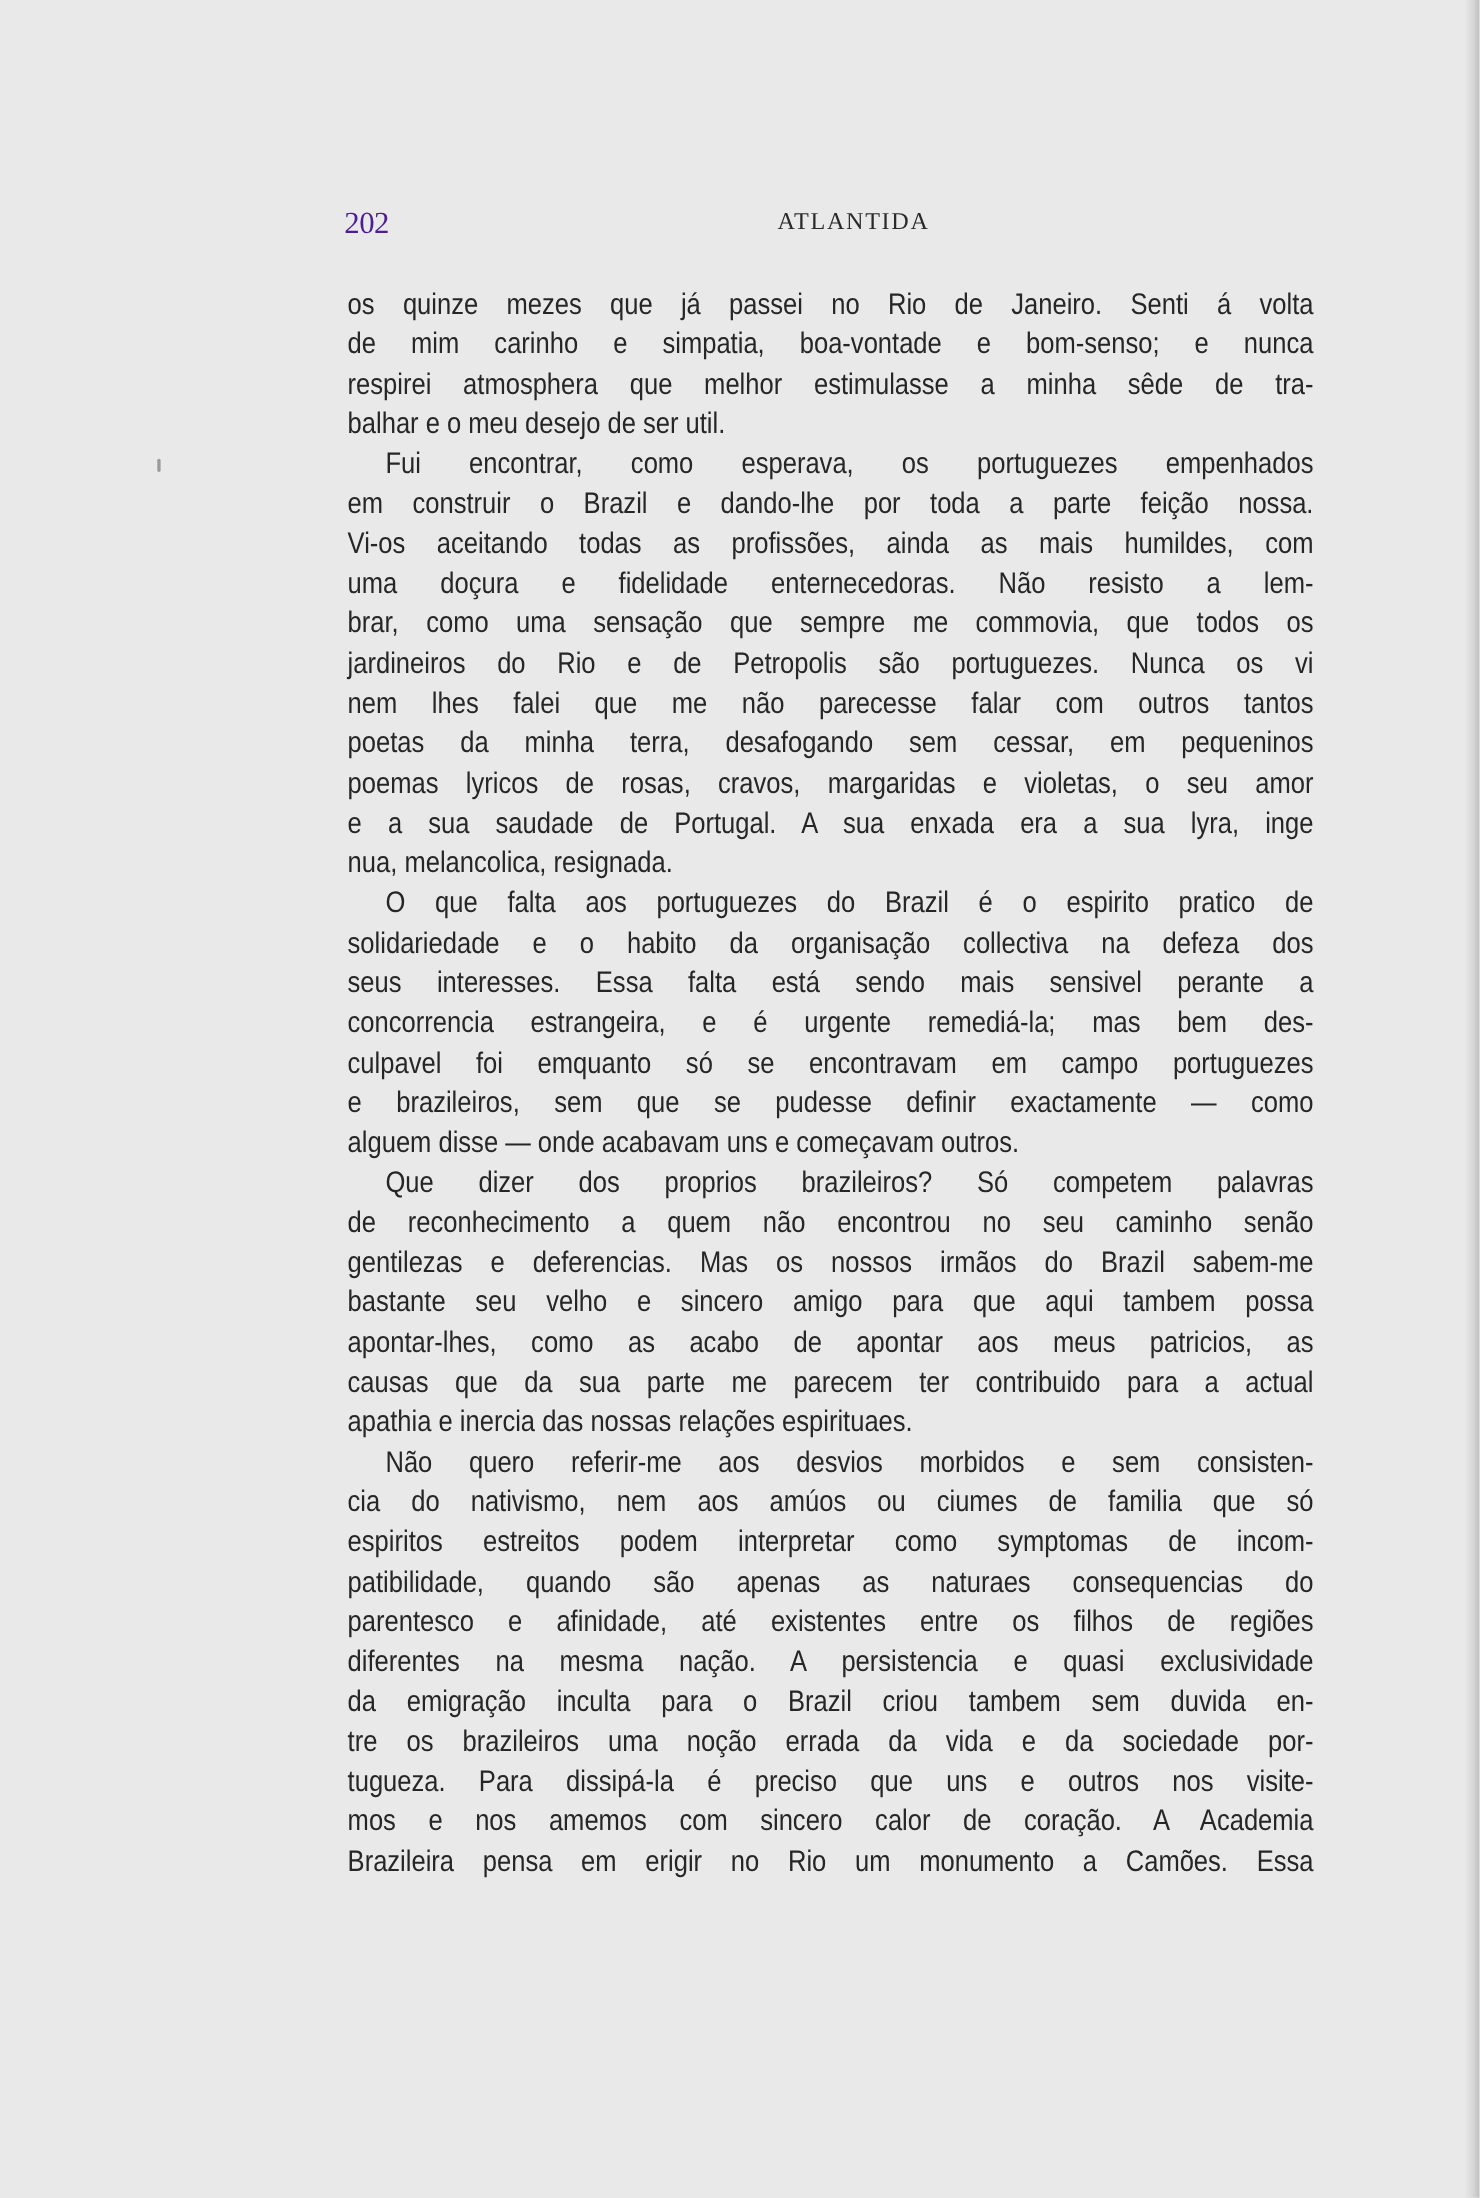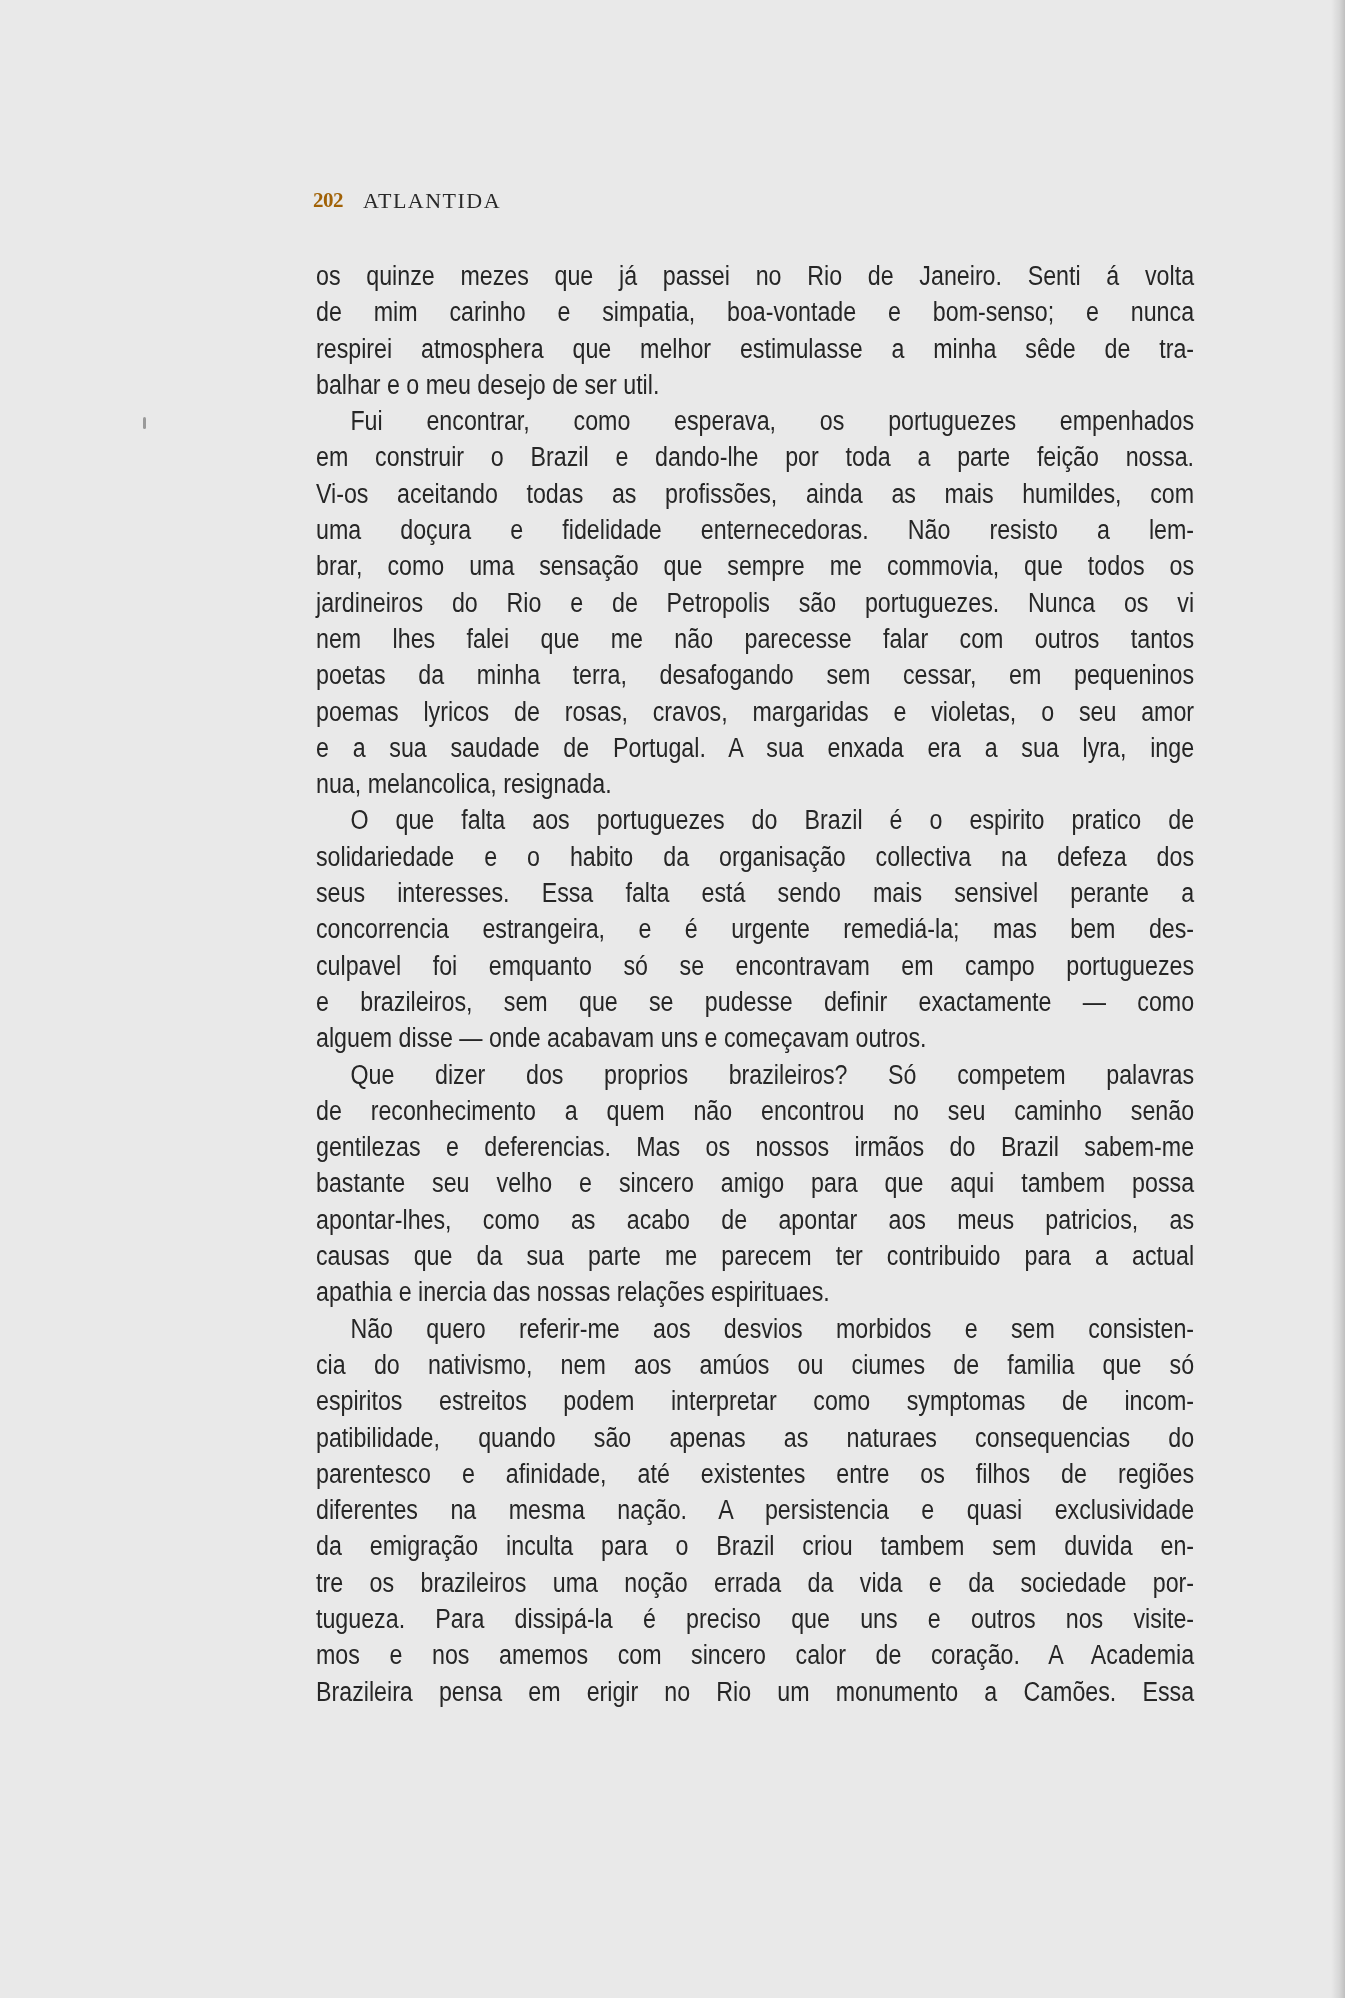--- a/index.html
+++ b/index.html
@@ -17,25 +17,25 @@
     background: linear-gradient(to right, rgba(0,0,0,0) 0%, rgba(0,0,0,0.08) 60%, rgba(0,0,0,0.18) 100%);
   }
   .speck {
     position: absolute; width: 3px; height: 12px; background: #777; border-radius: 2px;
     left: 143px; top: 417px; opacity: 0.7;
   }
   .running-head {
     position: absolute; top: 188px; left: 313px; width: 876px; height: 30px;
   }
   .page-number {
-    position: absolute; left: 0; top: 0; font-size: 21px; font-weight: bold;
-    font-family: "Liberation Serif", serif; color: #a16207; letter-spacing: -0.5px;
+    position: absolute; left: 0; top: 0; font-size: 28px; font-weight: normal;
+    font-family: "Liberation Serif", serif; color: #4c1d95; letter-spacing: -0.5px;
   }
   .running-title {
-    position: absolute; left: 0; right: 0; top: 0; 
+    position: absolute; left: 0; right: 0; top: 0; text-align: center;
     font-size: 22px; letter-spacing: 1.5px; color: #2a2a2a;
     padding-left: 50px;
   }
   .body-text {
     position: absolute; top: 258px; left: 316px; width: 878px;
   }
   .line {
     height: 36.3px; line-height: 36.3px;
     font-family: "Liberation Sans Narrow", "Liberation Sans", "DejaVu Sans Condensed", sans-serif;
     font-size: 27px;

